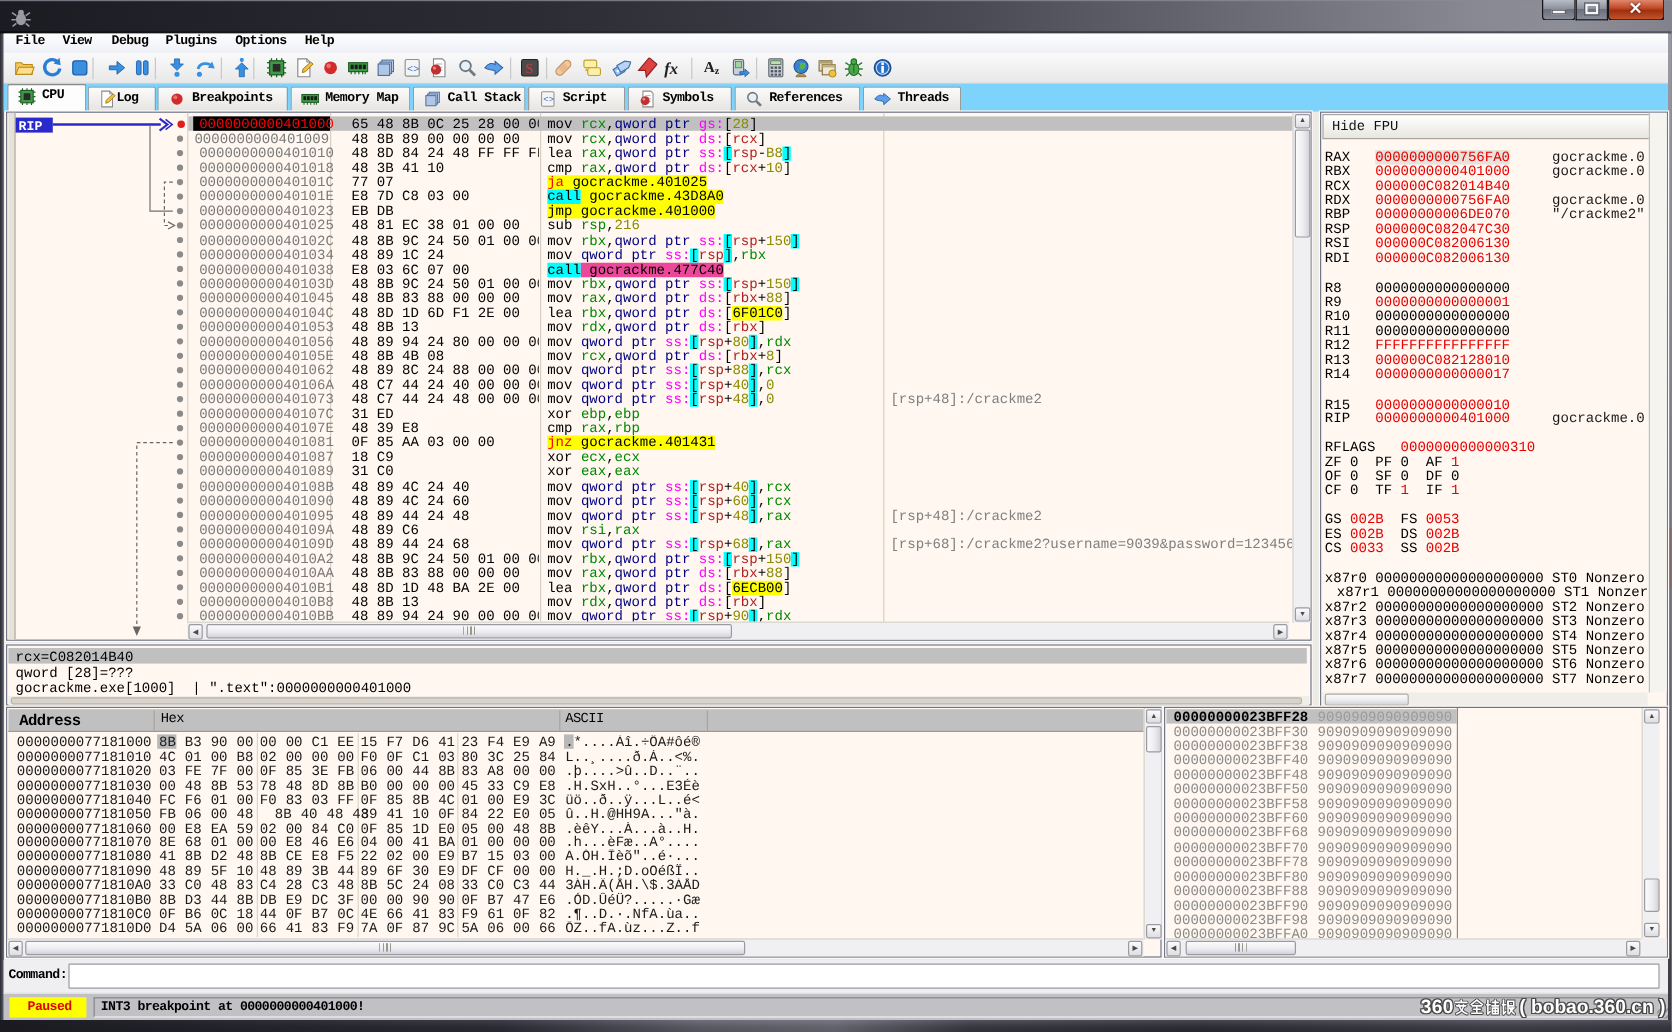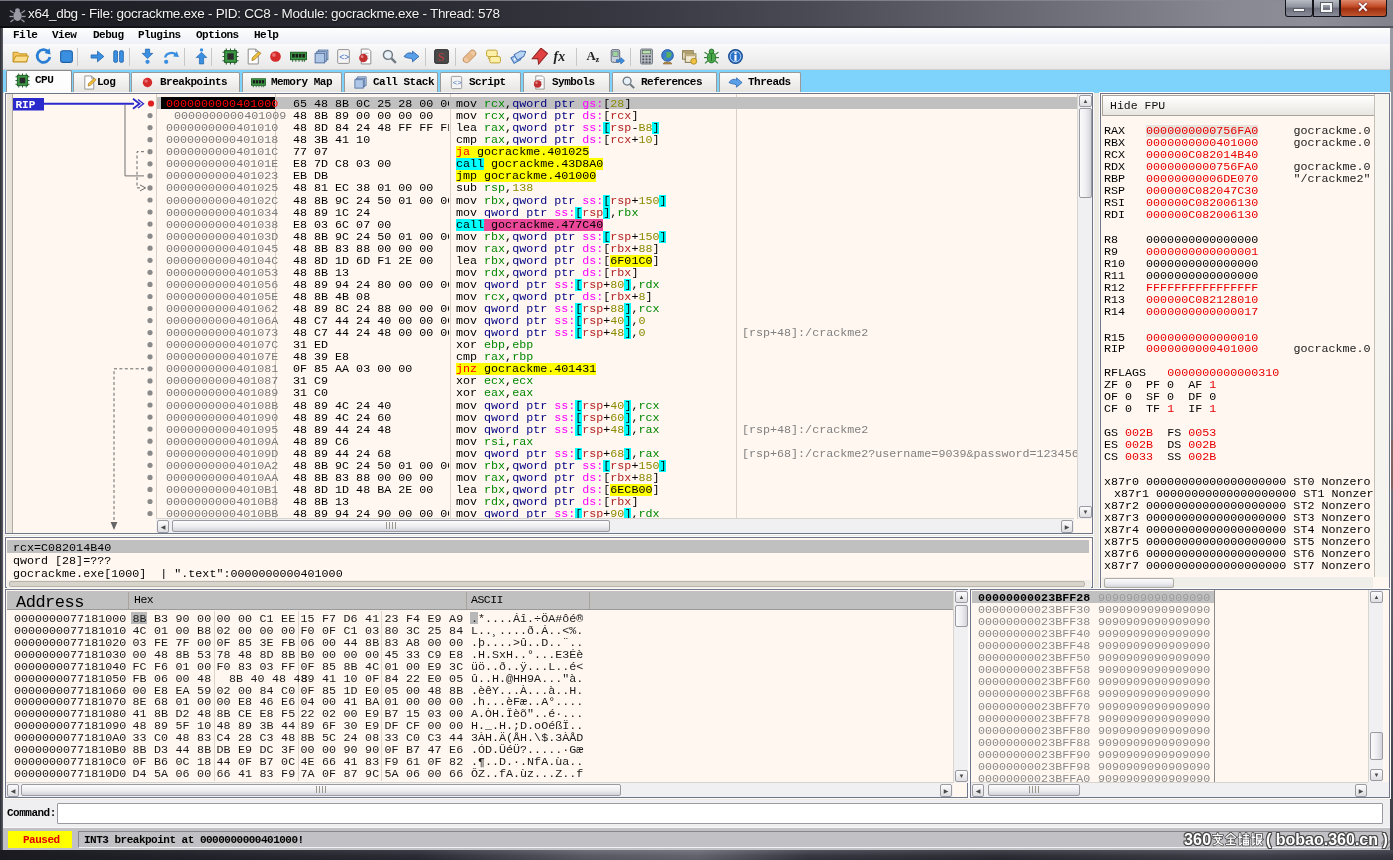--- a/index.html
+++ b/index.html
@@ -16,21 +16,20 @@
       <circle cx="8.5" cy="3.6" r="2.4" fill="#9a9aa4"></circle>
       <g stroke="#9a9aa4" stroke-width="1.3">
         <line x1="4.6" y1="6" x2="1" y2="3.5"></line>
         <line x1="12.4" y1="6" x2="16" y2="3.5"></line>
         <line x1="4.2" y1="9.5" x2="0.5" y2="9.5"></line>
         <line x1="12.8" y1="9.5" x2="16.5" y2="9.5"></line>
         <line x1="4.6" y1="12.5" x2="1.5" y2="15"></line>
         <line x1="12.4" y1="12.5" x2="15.5" y2="15"></line>
       </g>
     </svg>
-<div class="abs" style="left:28px;top:6px;font-size:13.5px;letter-spacing:-0.28px;color:#f2f2f2;text-shadow:0 1px 2px #000">x64_dbg - File: gocrackme.exe - PID: CC8 - Module: gocrackme.exe - Thread: 578</div>
 <div class="abs" style="left:1285px;top:0;width:28px;height:17px;background:linear-gradient(#b8bcc4,#8d919c 45%,#6d707c 50%,#888c98);border:1px solid #14151a;border-top:none;border-radius:0 0 3px 3px">
       <div class="abs" style="left:7px;top:8px;width:12px;height:4px;background:#f4f6f8;border:1px solid #5a5d66"></div>
     </div>
 <div class="abs" style="left:1313px;top:0;width:27px;height:17px;background:linear-gradient(#b8bcc4,#8d919c 45%,#6d707c 50%,#888c98);border:1px solid #14151a;border-top:none">
       <div class="abs" style="left:7px;top:3px;width:11px;height:9px;border:2px solid #f4f6f8;outline:1px solid #5a5d66;background:transparent"></div>
     </div>
 <div class="abs" style="left:1340px;top:0;width:47px;height:17px;background:linear-gradient(#e0886c,#c44d28 40%,#a03010 55%,#c0552e);border:1px solid #14151a;border-top:none;border-radius:0 0 3px 3px;color:#fff;">
       <div class="abs" style="left:16px;top:-1px;font-family:'Liberation Sans';font-weight:bold;font-size:14px;color:#f8f8f8;text-shadow:0 0 2px #402">✕</div>
     </div>
 </div>
@@ -337,41 +336,41 @@
 <div class="abs" style="left:1px;top:0;width:6px;height:439px;background:#E6E2DA;border-right:1px solid #b0aca4"></div>
 <div class="abs" style="left:150px;top:0;width:1px;height:425px;background:#D8D0C4"></div>
 <div class="abs" style="left:269px;top:0;width:1px;height:425px;background:#D8D0C4"></div>
 <div class="abs" style="left:444px;top:0;width:1px;height:425px;background:#D8D0C4"></div>
 <div class="abs" style="left:730px;top:0;width:1px;height:425px;background:#D8D0C4"></div>
 <div class="abs" style="left:151px;top:3.0px;width:921px;height:12px;background:#C0C0C0"></div>
 <div class="abs" style="left:155px;top:3.0px;width:114px;height:12px;background:#000"></div>
 <div class="row mono" style="left:160px;top:4.0px;width:114px;color:#FF0000">0000000000401000</div>
 <div class="row mono" style="left:287px;top:4.0px;width:156px">65 48 8B 0C 25 28 00 00</div>
 <div class="row mono" style="left:450px;top:4.0px;width:278px">mov <span style="color:#008800">rcx</span>,<span style="color:#000080">qword</span> <span style="color:#000080">ptr</span> <span style="color:#FF00FF">gs:</span>[<span style="color:#8B8B00">28</span>]</div>
-<div class="row mono" style="left:168px;top:16.1px;width:114px;color:#7a7a7a">0000000000401009</div>
+<div class="row mono" style="left:156px;top:16.1px;width:114px;color:#7a7a7a">0000000000401009</div>
 <div class="row mono" style="left:287px;top:16.1px;width:156px">48 8B 89 00 00 00 00</div>
 <div class="row mono" style="left:450px;top:16.1px;width:278px">mov <span style="color:#008800">rcx</span>,<span style="color:#000080">qword</span> <span style="color:#000080">ptr</span> <span style="color:#FF00FF">ds:</span>[<span style="color:#B22222">rcx</span>]</div>
 <div class="row mono" style="left:160px;top:28.1px;width:114px;color:#7a7a7a">0000000000401010</div>
 <div class="row mono" style="left:287px;top:28.1px;width:156px">48 8D 84 24 48 FF FF FF</div>
 <div class="row mono" style="left:450px;top:28.1px;width:278px">lea <span style="color:#008800">rax</span>,<span style="color:#000080">qword</span> <span style="color:#000080">ptr</span> <span style="color:#FF00FF">ss:</span><span style="background:#00FFFF">[</span><span style="color:#B22222">rsp</span>-<span style="color:#8B8B00">B8</span><span style="background:#00FFFF">]</span></div>
 <div class="row mono" style="left:160px;top:40.2px;width:114px;color:#7a7a7a">0000000000401018</div>
 <div class="row mono" style="left:287px;top:40.2px;width:156px">48 3B 41 10</div>
 <div class="row mono" style="left:450px;top:40.2px;width:278px">cmp <span style="color:#008800">rax</span>,<span style="color:#000080">qword</span> <span style="color:#000080">ptr</span> <span style="color:#FF00FF">ds:</span>[<span style="color:#B22222">rcx</span>+<span style="color:#8B8B00">10</span>]</div>
 <div class="row mono" style="left:160px;top:52.2px;width:114px;color:#7a7a7a">000000000040101C</div>
 <div class="row mono" style="left:287px;top:52.2px;width:156px">77 07</div>
 <div class="row mono" style="left:450px;top:52.2px;width:278px"><span style="background:#FFFF00"><span style="color:#FF0000">ja</span> gocrackme.401025</span></div>
 <div class="row mono" style="left:160px;top:64.3px;width:114px;color:#7a7a7a">000000000040101E</div>
 <div class="row mono" style="left:287px;top:64.3px;width:156px">E8 7D C8 03 00</div>
 <div class="row mono" style="left:450px;top:64.3px;width:278px"><span style="background:#00FFFF">call</span><span style="background:#FFFF00">&nbsp;gocrackme.43D8A0</span></div>
 <div class="row mono" style="left:160px;top:76.4px;width:114px;color:#7a7a7a">0000000000401023</div>
 <div class="row mono" style="left:287px;top:76.4px;width:156px">EB DB</div>
 <div class="row mono" style="left:450px;top:76.4px;width:278px"><span style="background:#FFFF00">jmp gocrackme.401000</span></div>
 <div class="row mono" style="left:160px;top:88.4px;width:114px;color:#7a7a7a">0000000000401025</div>
 <div class="row mono" style="left:287px;top:88.4px;width:156px">48 81 EC 38 01 00 00</div>
-<div class="row mono" style="left:450px;top:88.4px;width:278px">sub <span style="color:#008800">rsp</span>,<span style="color:#8B8B00">138</span></div>
+<div class="row mono" style="left:450px;top:88.4px;width:278px">sub <span style="color:#008800">rsp</span>,<span style="color:#8B8B00">216</span></div>
 <div class="row mono" style="left:160px;top:100.5px;width:114px;color:#7a7a7a">000000000040102C</div>
 <div class="row mono" style="left:287px;top:100.5px;width:156px">48 8B 9C 24 50 01 00 00</div>
 <div class="row mono" style="left:450px;top:100.5px;width:278px">mov <span style="color:#008800">rbx</span>,<span style="color:#000080">qword</span> <span style="color:#000080">ptr</span> <span style="color:#FF00FF">ss:</span><span style="background:#00FFFF">[</span><span style="color:#B22222">rsp</span>+<span style="color:#8B8B00">150</span><span style="background:#00FFFF">]</span></div>
 <div class="row mono" style="left:160px;top:112.5px;width:114px;color:#7a7a7a">0000000000401034</div>
 <div class="row mono" style="left:287px;top:112.5px;width:156px">48 89 1C 24</div>
 <div class="row mono" style="left:450px;top:112.5px;width:278px">mov <span style="color:#000080">qword</span> <span style="color:#000080">ptr</span> <span style="color:#FF00FF">ss:</span><span style="background:#00FFFF">[</span><span style="color:#B22222">rsp</span><span style="background:#00FFFF">]</span>,<span style="color:#008800">rbx</span></div>
 <div class="row mono" style="left:160px;top:124.6px;width:114px;color:#7a7a7a">0000000000401038</div>
 <div class="row mono" style="left:287px;top:124.6px;width:182px">E8 03 6C 07 00</div>
 <div class="row mono" style="left:450px;top:124.6px;width:278px"><span style="background:#00FFFF">call</span><span style="background:#ec4899">&nbsp;gocrackme.477C40</span></div>
 <div class="row mono" style="left:160px;top:136.7px;width:114px;color:#7a7a7a">000000000040103D</div>
@@ -405,21 +404,21 @@
 <div class="row mono" style="left:160px;top:245.2px;width:114px;color:#7a7a7a">000000000040107C</div>
 <div class="row mono" style="left:287px;top:245.2px;width:156px">31 ED</div>
 <div class="row mono" style="left:450px;top:245.2px;width:278px">xor <span style="color:#008800">ebp</span>,<span style="color:#008800">ebp</span></div>
 <div class="row mono" style="left:160px;top:257.3px;width:114px;color:#7a7a7a">000000000040107E</div>
 <div class="row mono" style="left:287px;top:257.3px;width:156px">48 39 E8</div>
 <div class="row mono" style="left:450px;top:257.3px;width:278px">cmp <span style="color:#008800">rax</span>,<span style="color:#008800">rbp</span></div>
 <div class="row mono" style="left:160px;top:269.3px;width:114px;color:#7a7a7a">0000000000401081</div>
 <div class="row mono" style="left:287px;top:269.3px;width:156px">0F 85 AA 03 00 00</div>
 <div class="row mono" style="left:450px;top:269.3px;width:278px"><span style="background:#FFFF00"><span style="color:#FF0000">jnz</span> gocrackme.401431</span></div>
 <div class="row mono" style="left:160px;top:281.4px;width:114px;color:#7a7a7a">0000000000401087</div>
-<div class="row mono" style="left:287px;top:281.4px;width:156px">31 C9</div>
+<div class="row mono" style="left:287px;top:281.4px;width:156px">18 C9</div>
 <div class="row mono" style="left:450px;top:281.4px;width:278px">xor <span style="color:#008800">ecx</span>,<span style="color:#008800">ecx</span></div>
 <div class="row mono" style="left:160px;top:293.4px;width:114px;color:#7a7a7a">0000000000401089</div>
 <div class="row mono" style="left:287px;top:293.4px;width:156px">31 C0</div>
 <div class="row mono" style="left:450px;top:293.4px;width:278px">xor <span style="color:#008800">eax</span>,<span style="color:#008800">eax</span></div>
 <div class="row mono" style="left:160px;top:305.5px;width:114px;color:#7a7a7a">000000000040108B</div>
 <div class="row mono" style="left:287px;top:305.5px;width:156px">48 89 4C 24 40</div>
 <div class="row mono" style="left:450px;top:305.5px;width:278px">mov <span style="color:#000080">qword</span> <span style="color:#000080">ptr</span> <span style="color:#FF00FF">ss:</span><span style="background:#00FFFF">[</span><span style="color:#B22222">rsp</span>+<span style="color:#8B8B00">40</span><span style="background:#00FFFF">]</span>,<span style="color:#008800">rcx</span></div>
 <div class="row mono" style="left:160px;top:317.6px;width:114px;color:#7a7a7a">0000000000401090</div>
 <div class="row mono" style="left:287px;top:317.6px;width:156px">48 89 4C 24 60</div>
 <div class="row mono" style="left:450px;top:317.6px;width:278px">mov <span style="color:#000080">qword</span> <span style="color:#000080">ptr</span> <span style="color:#FF00FF">ss:</span><span style="background:#00FFFF">[</span><span style="color:#B22222">rsp</span>+<span style="color:#8B8B00">60</span><span style="background:#00FFFF">]</span>,<span style="color:#008800">rcx</span></div>
@@ -552,21 +551,21 @@
 <div class="row mono" style="left:3px;top:442.1px;width:282px">x87r5 00000000000000000000 ST5 Nonzero</div>
 <div class="row mono" style="left:3px;top:454.2px;width:282px">x87r6 00000000000000000000 ST6 Nonzero</div>
 <div class="row mono" style="left:3px;top:466.3px;width:282px">x87r7 00000000000000000000 ST7 Nonzero</div>
 <div class="abs" style="left:1px;top:483px;width:271px;height:13px;background:#F0EEE8">
       <div class="abs" style="left:2px;top:1px;width:70px;height:10px;background:linear-gradient(#FBFBFC,#EDEDF1 55%,#D2D3D9);border:1px solid #b0aca4;border-radius:2px"></div>
     </div>
 <div class="abs" style="left:273px;top:0;width:15px;height:483px;background:#F6F4EE;border-left:1px solid #C4C0B8"></div>
 </div>
 <div class="abs" style="left:5px;top:589px;width:963px;height:209px;background:#FFF7F0;border:1px solid #70768A;box-shadow:0 0 0 1px #FBFBFB">
 <div class="abs" style="left:1px;top:1px;width:947px;height:19px;background:#C0C0C0;border-bottom:1px solid #9a9a9a"></div>
-<div class="abs ui" style="left:10px;top:3px;font-size:17px;font-weight:normal;font-family:'Liberation Mono'">Address</div>
+<div class="abs ui" style="left:10px;top:3px;font-size:13px;font-weight:bold;font-family:'Liberation Mono'">Address</div>
 <div class="abs ui" style="left:128px;top:3px;font-size:11.5px;font-weight:normal;font-family:'Liberation Mono'">Hex</div>
 <div class="abs ui" style="left:465px;top:3px;font-size:11.5px;font-weight:normal;font-family:'Liberation Mono'">ASCII</div>
 <div class="abs" style="left:122px;top:2px;width:1px;height:17px;background:#a8a49c"></div>
 <div class="abs" style="left:460px;top:2px;width:1px;height:17px;background:#a8a49c"></div>
 <div class="abs" style="left:583px;top:2px;width:1px;height:17px;background:#a8a49c"></div>
 <div class="abs" style="left:207.5px;top:21px;width:1px;height:170px;background:#DDD5C9"></div>
 <div class="abs" style="left:291.5px;top:21px;width:1px;height:170px;background:#DDD5C9"></div>
 <div class="abs" style="left:374.5px;top:21px;width:1px;height:170px;background:#DDD5C9"></div>
 <div class="row mono" style="left:8px;top:22.8px;width:114px;color:#1a1a1a">0000000077181000</div>
 <div class="abs" style="left:125px;top:21.8px;width:16px;height:12px;background:#B8B8B8"></div>

